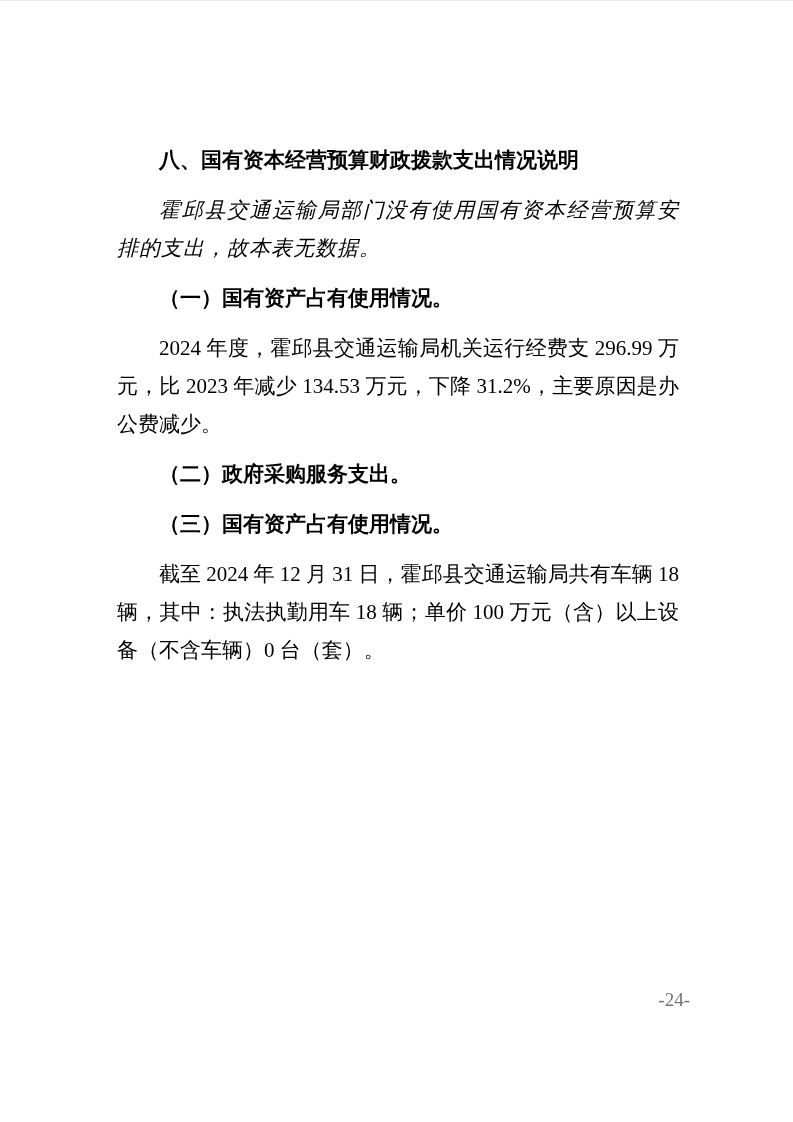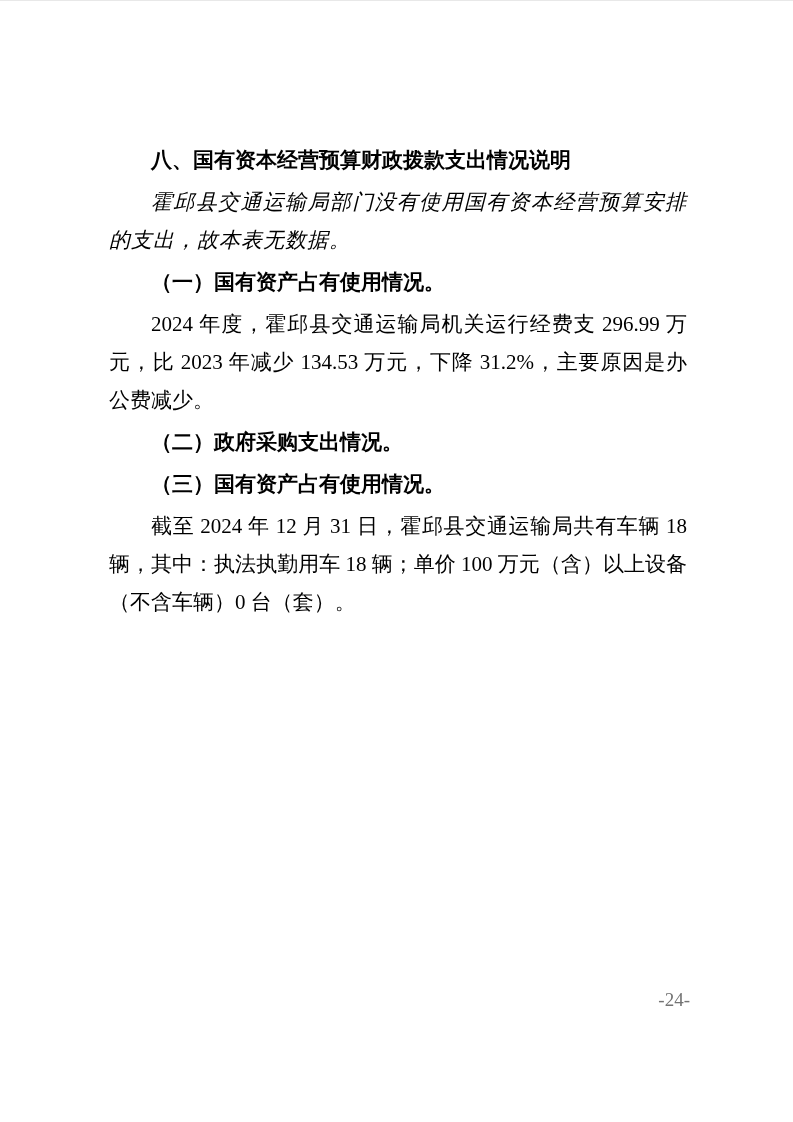--- a/index.html
+++ b/index.html
@@ -18,21 +18,21 @@
     border-top: 1px solid #e8e8e8;
     box-sizing: border-box;
   }
   .content {
     position: absolute;
     left: 105px;
     top: 140px;
     width: 586px;
   }
   .content > * {
-    margin: 4px;
+    margin: 12px;
     padding: 0;
     font-size: 21px;
     line-height: 38px;
     text-align: justify;
   }
   .doc-heading {
     font-family: "Liberation Sans", "DejaVu Sans", sans-serif;
     font-weight: bold;
     text-indent: 2em;
     margin-top: 8px;
@@ -71,21 +71,21 @@
 
     <h2 class="doc-heading first">八、国有资本经营预算财政拨款支出情况说明</h2>
 
     <p class="doc-paragraph kai-style">霍邱县交通运输局部门没有使用国有资本经营预算安排的支出，故本表无数据。</p>
 
 
     <h3 class="doc-subheading">（一）国有资产占有使用情况。</h3>
 
     <p class="doc-paragraph">2024 年度，霍邱县交通运输局机关运行经费支 296.99 万元，比 2023 年减少 134.53 万元，下降 31.2%，主要原因是办公费减少。</p>
 
-    <h3 class="doc-subheading">（二）政府采购支出情况。</h3>
+    <h3 class="doc-subheading">（二）政府采购服务支出。</h3>
 
 
     <h3 class="doc-subheading">（三）国有资产占有使用情况。</h3>
 
     <p class="doc-paragraph">截至 2024 年 12 月 31 日，霍邱县交通运输局共有车辆 18 辆，其中：执法执勤用车 18 辆；单价 100 万元（含）以上设备（不含车辆）0 台（套）。</p>
 
   </div>
 
   <div class="page-number">-24-</div>
 </div>

